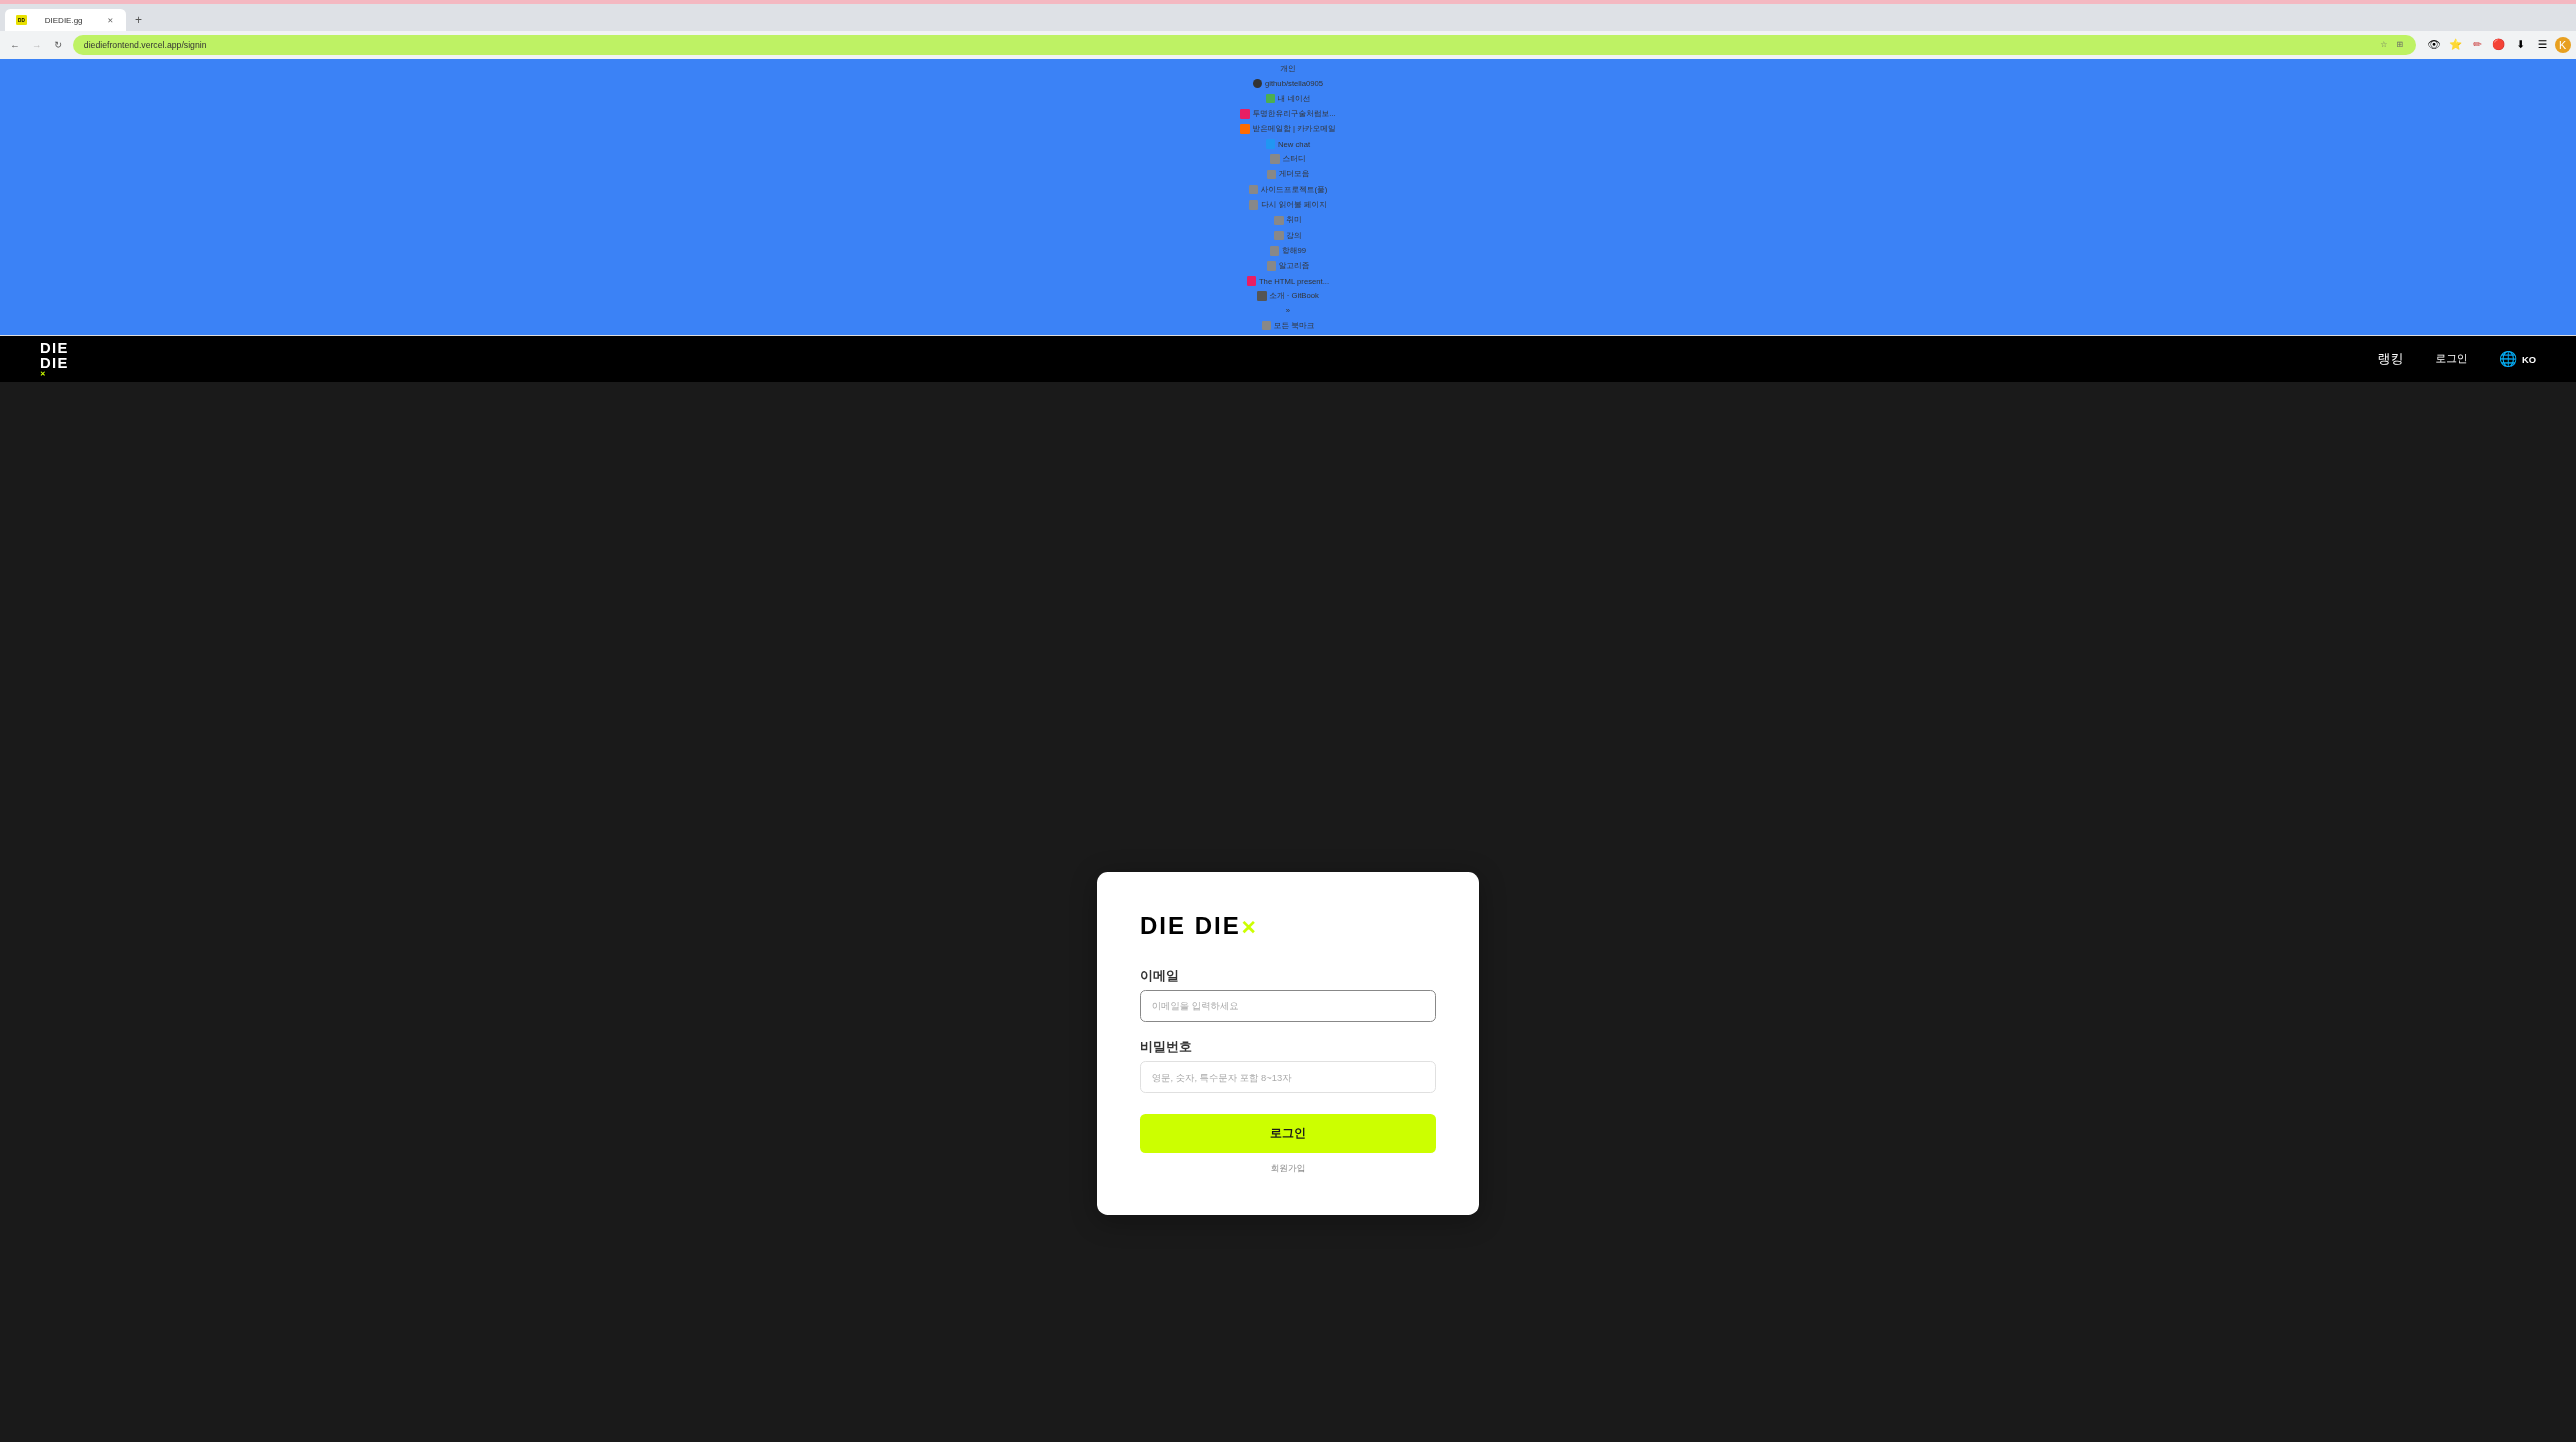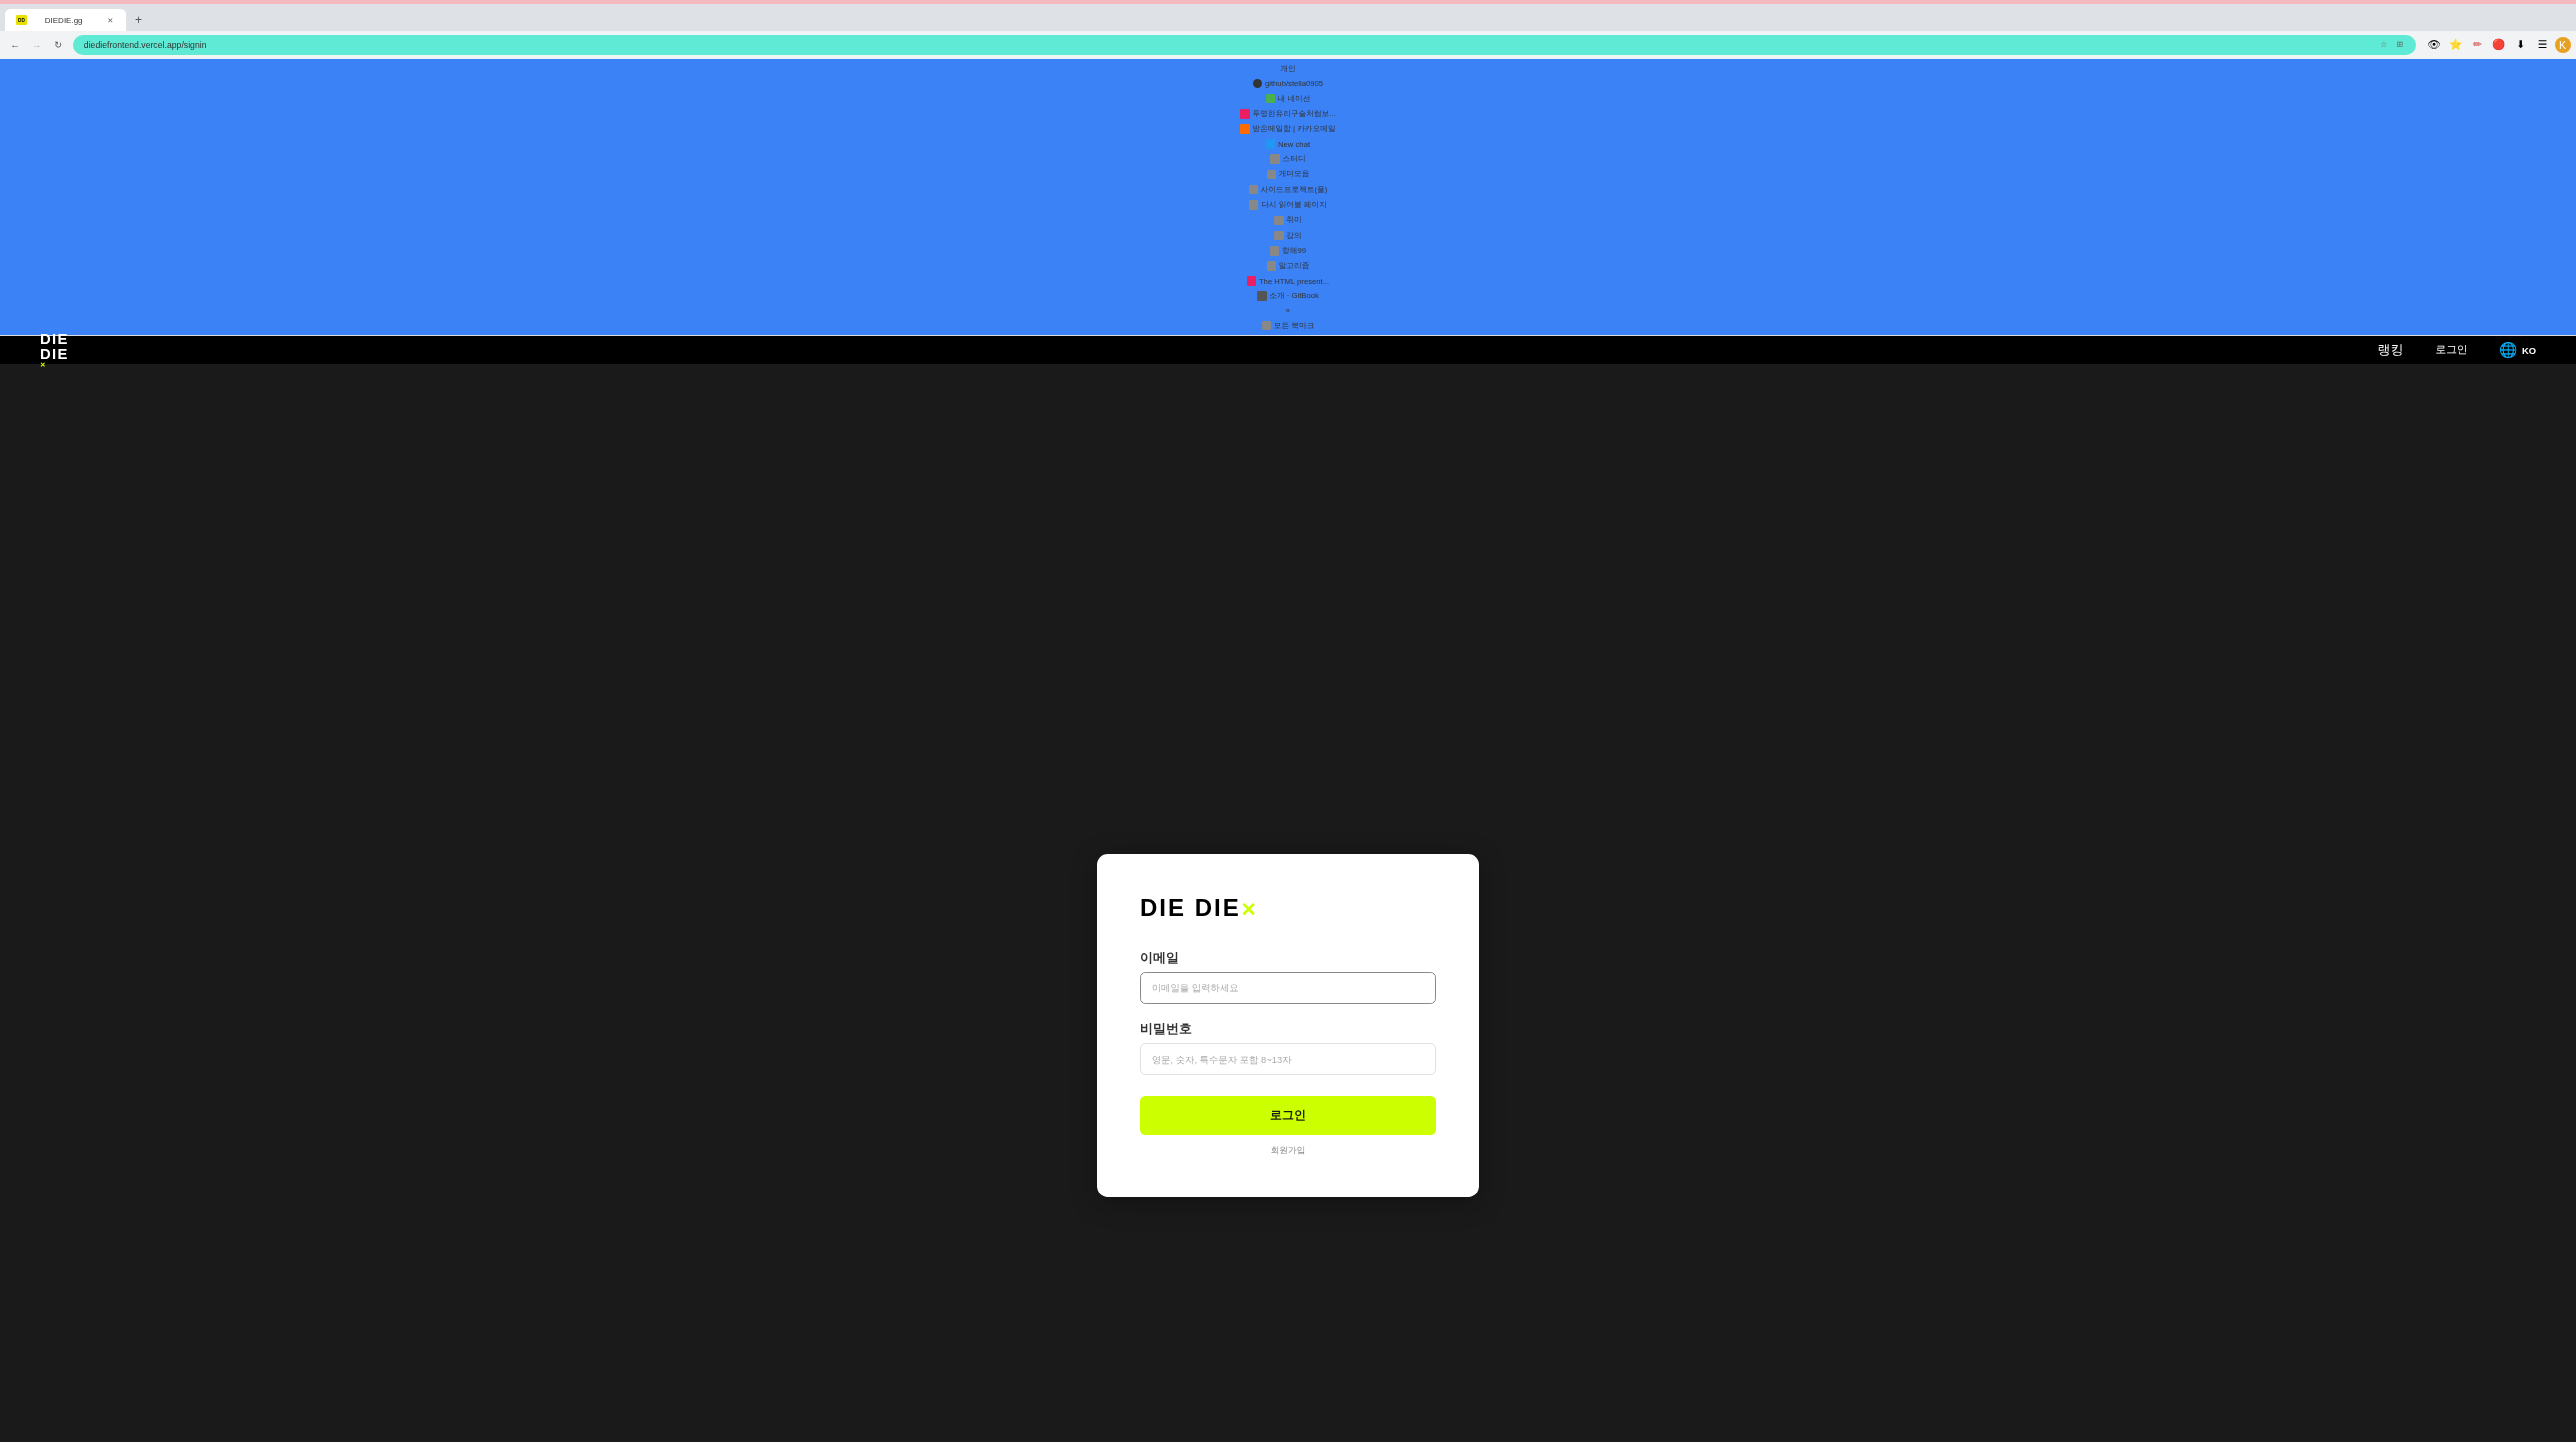--- a/index.html
+++ b/index.html
@@ -105,21 +105,21 @@
       font-size: 9.4px;
       color: #555;
       cursor: pointer;
     }
     .nav-btn.disabled { color: #bbb; cursor: default; }
 
     .address-bar {
       flex: 1;
       display: flex;
       align-items: center;
-      background: #5eead4;
+      background: #bef264;
       border-radius: 13.4px;
       padding: 4px 10.7px;
       gap: 5.4px;
       font-size: 8.7px;
       color: #333;
       margin: 0 2.7px;
       justify-content: center;
     }
 
     .address-text {
@@ -199,21 +199,21 @@
       min-height: calc(100vh - 74px);
     }
 
     
     .site-header {
       background: #000000;
       display: flex;
       align-items: center;
       justify-content: space-between;
       padding: 0 40px;
-      height: 28px;
+      height: 46px;
     }
 
     .logo {
       display: flex;
       flex-direction: column;
       line-height: 1;
     }
 
     .logo-text {
       font-size: 14.8px;

